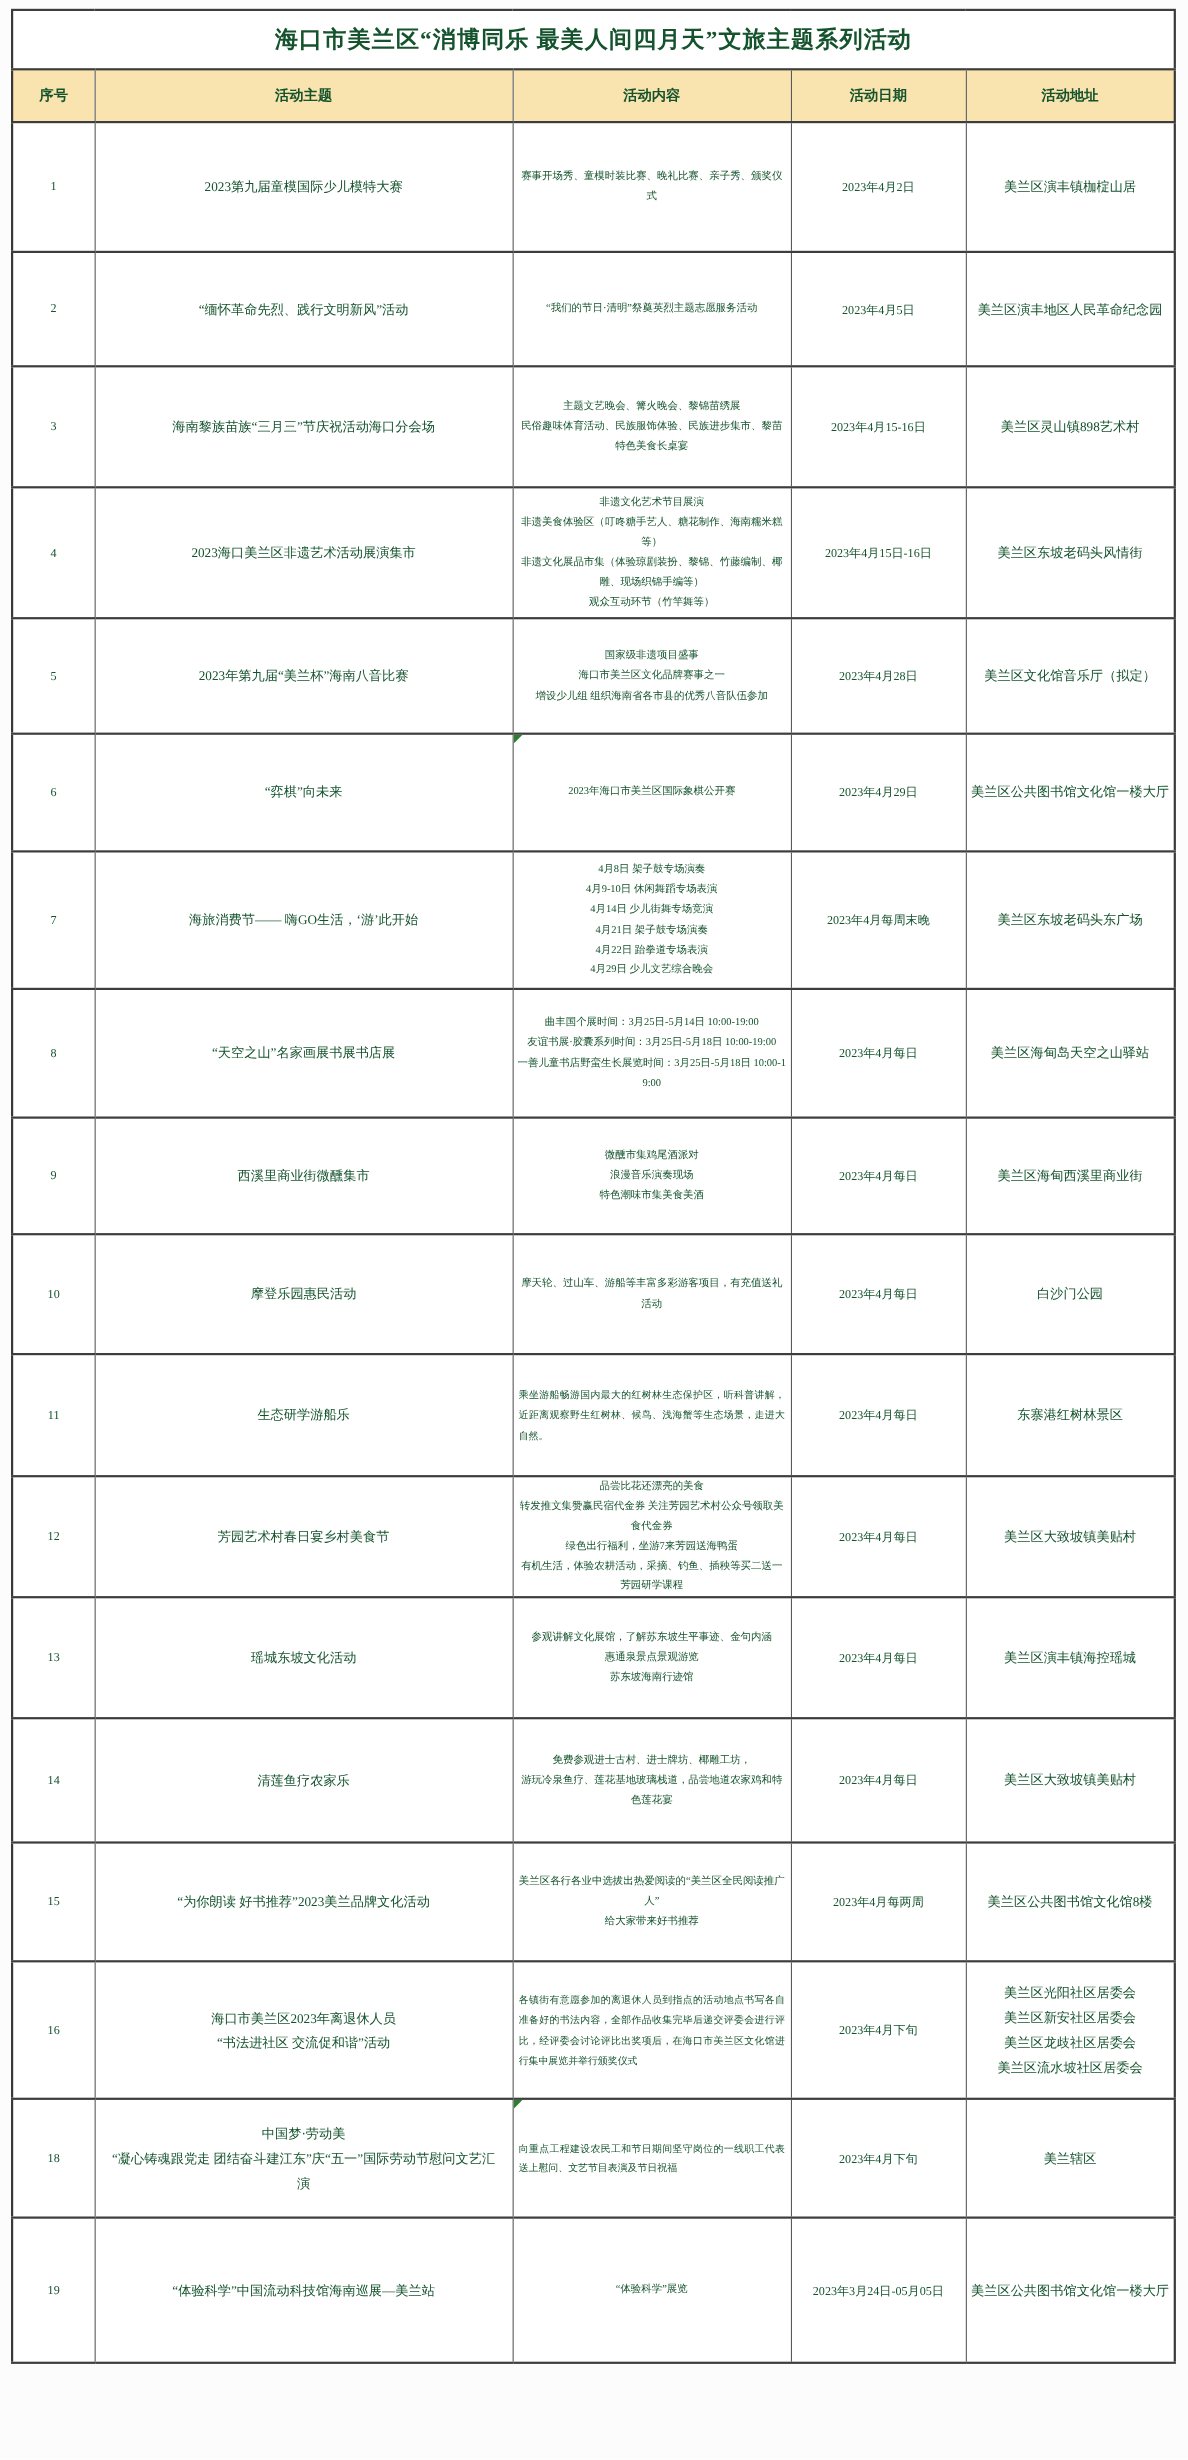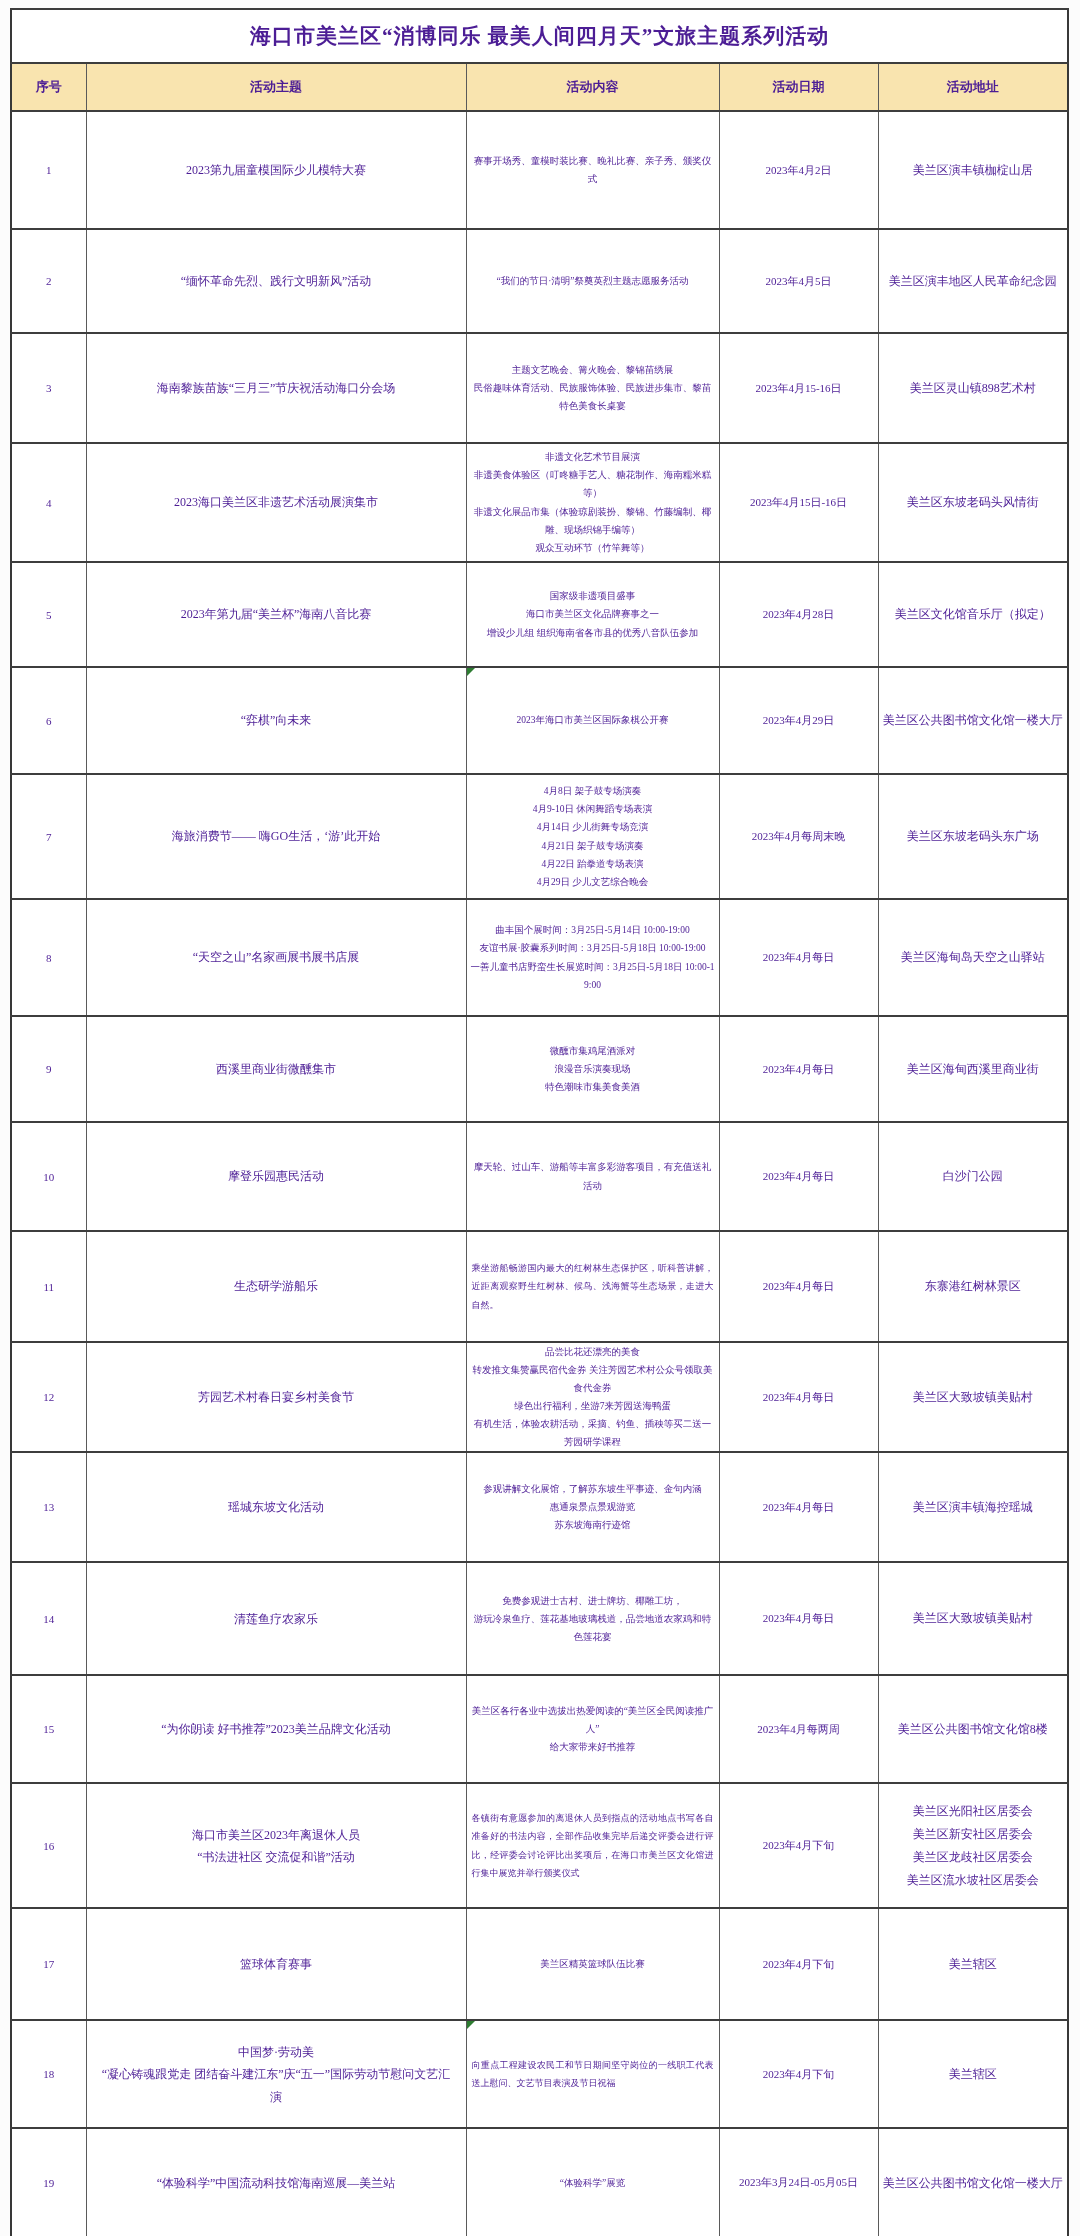--- a/index.html
+++ b/index.html
@@ -1,18 +1,18 @@
 <!DOCTYPE html>
 <html style="--header-bg: #F9E4AF; --marker: #2E7D32;"><head>
 <meta charset="utf-8">
 <style>
   html,body{margin:0;padding:0;background:#ffffff;}
   .page{
     width:1080px;height:2236px;position:relative;background:#fcfcfc;
-    font-family:"Liberation Serif","DejaVu Serif",serif;color:#4c1d95;overflow:hidden;
+    font-family:"Liberation Serif","DejaVu Serif",serif;color:#14532d;overflow:hidden;
   }
   table.activities{
     position:absolute;left:10px;top:8px;width:1057px;
     border-collapse:collapse;table-layout:fixed;background:#ffffff;
     border:2px solid #383838;
   }
   td,th{
     border-left:1px solid #5a5a5a;border-right:1px solid #5a5a5a;
     border-top:2px solid #3d3d3d;border-bottom:2px solid #3d3d3d;
     vertical-align:middle;text-align:center;overflow:hidden;
@@ -195,36 +195,29 @@
           <td class="c-num">16</td>
           <td class="c-theme">海口市美兰区2023年离退休人员
 “书法进社区 交流促和谐”活动</td>
           <td class="c-content para">各镇街有意愿参加的离退休人员到指点的活动地点书写各自准备好的书法内容，全部作品收集完毕后递交评委会进行评比，经评委会讨论评比出奖项后，在海口市美兰区文化馆进行集中展览并举行颁奖仪式</td>
           <td class="c-date">2023年4月下旬</td>
           <td class="c-addr">美兰区光阳社区居委会
 美兰区新安社区居委会
 美兰区龙歧社区居委会
 美兰区流水坡社区居委会</td>
         </tr>
-        <tr style="height: 112px;">
-          <td class="c-num">17</td>
-          <td class="c-theme">篮球体育赛事</td>
-          <td class="c-content">美兰区精英篮球队伍比赛</td>
-          <td class="c-date">2023年4月下旬</td>
-          <td class="c-addr">美兰辖区</td>
-        </tr>
         <tr style="height: 108px;">
           <td class="c-num">18</td>
           <td class="c-theme">中国梦·劳动美
 “凝心铸魂跟党走 团结奋斗建江东”庆“五一”国际劳动节慰问文艺汇演</td>
           <td class="c-content para marker">向重点工程建设农民工和节日期间坚守岗位的一线职工代表送上慰问、文艺节目表演及节日祝福</td>
           <td class="c-date">2023年4月下旬</td>
           <td class="c-addr">美兰辖区</td>
         </tr>
-        <tr style="height: 109px;">
+        <tr style="height: 132px;">
           <td class="c-num">19</td>
           <td class="c-theme">“体验科学”中国流动科技馆海南巡展—美兰站</td>
           <td class="c-content">“体验科学”展览</td>
           <td class="c-date">2023年3月24日-05月05日</td>
           <td class="c-addr">美兰区公共图书馆文化馆一楼大厅</td>
         </tr>
       </tbody>
   </table>
 </div>
 

